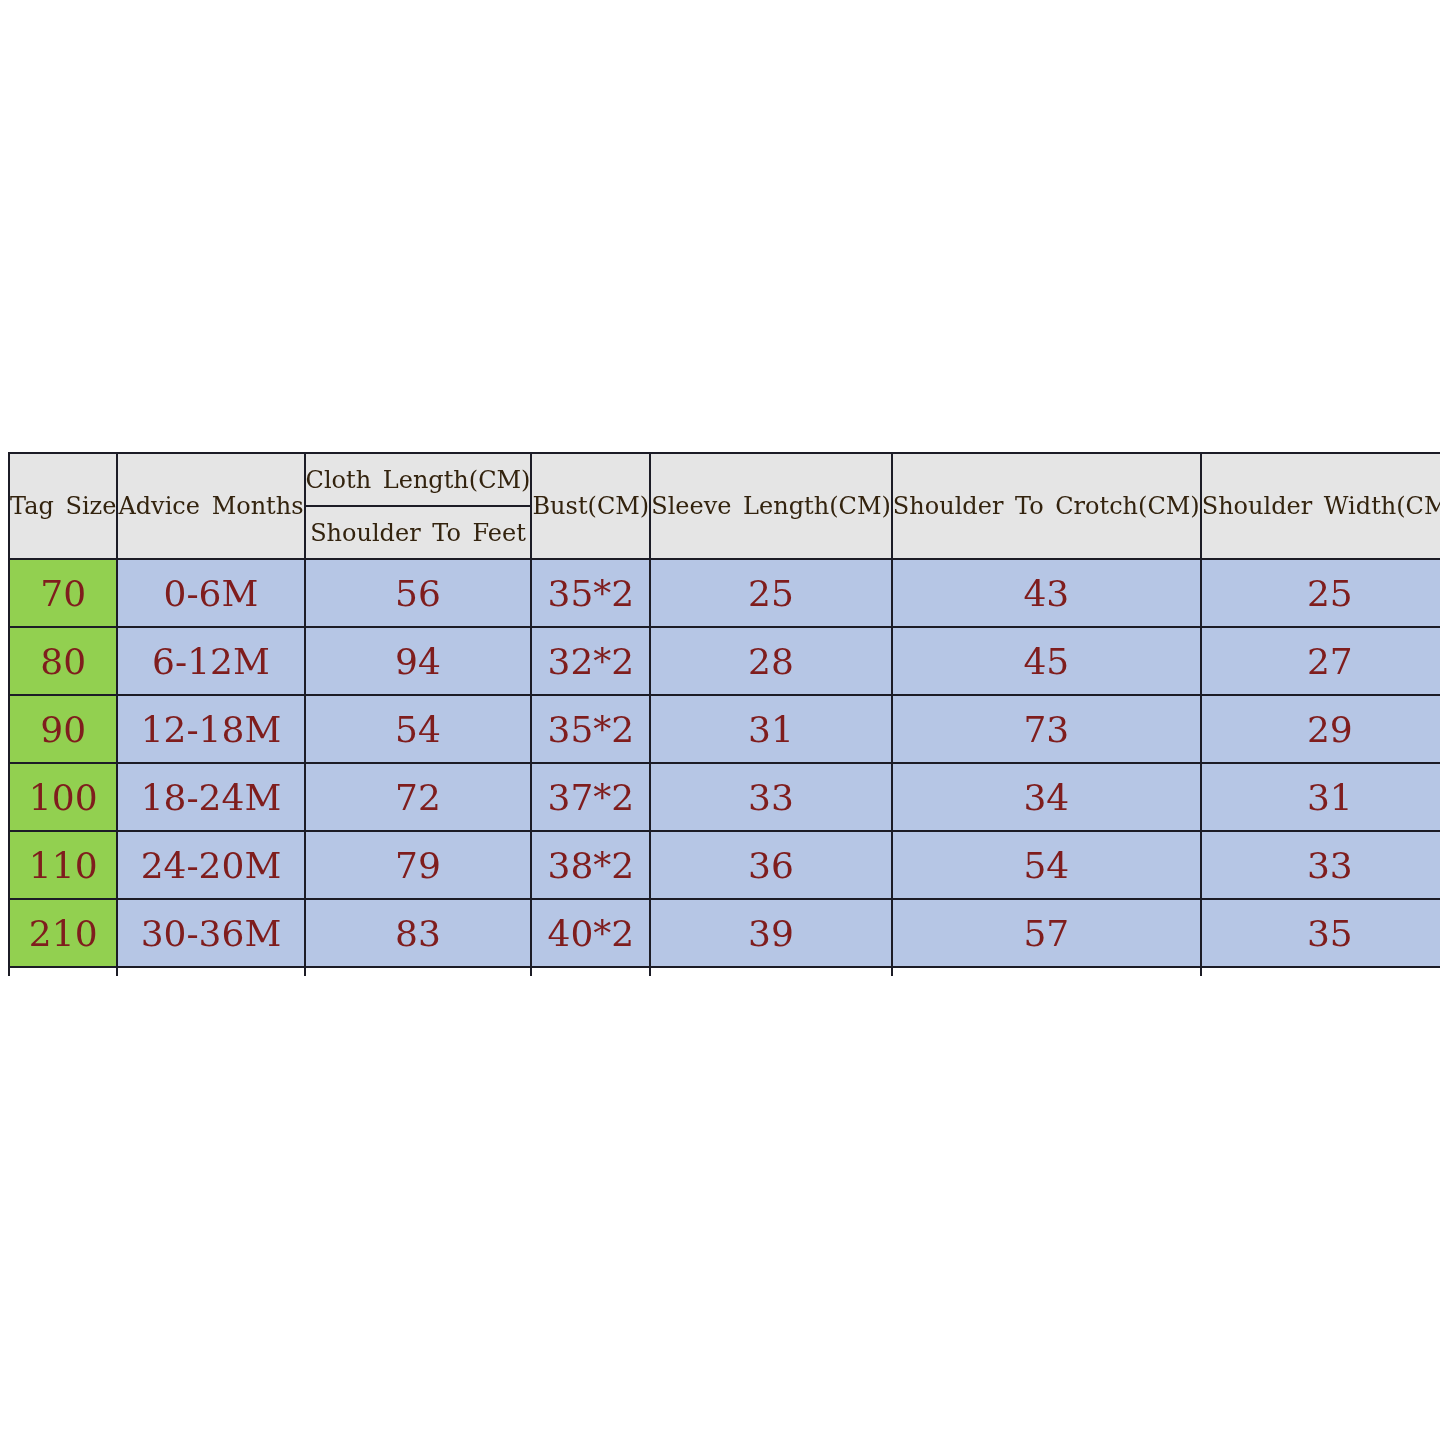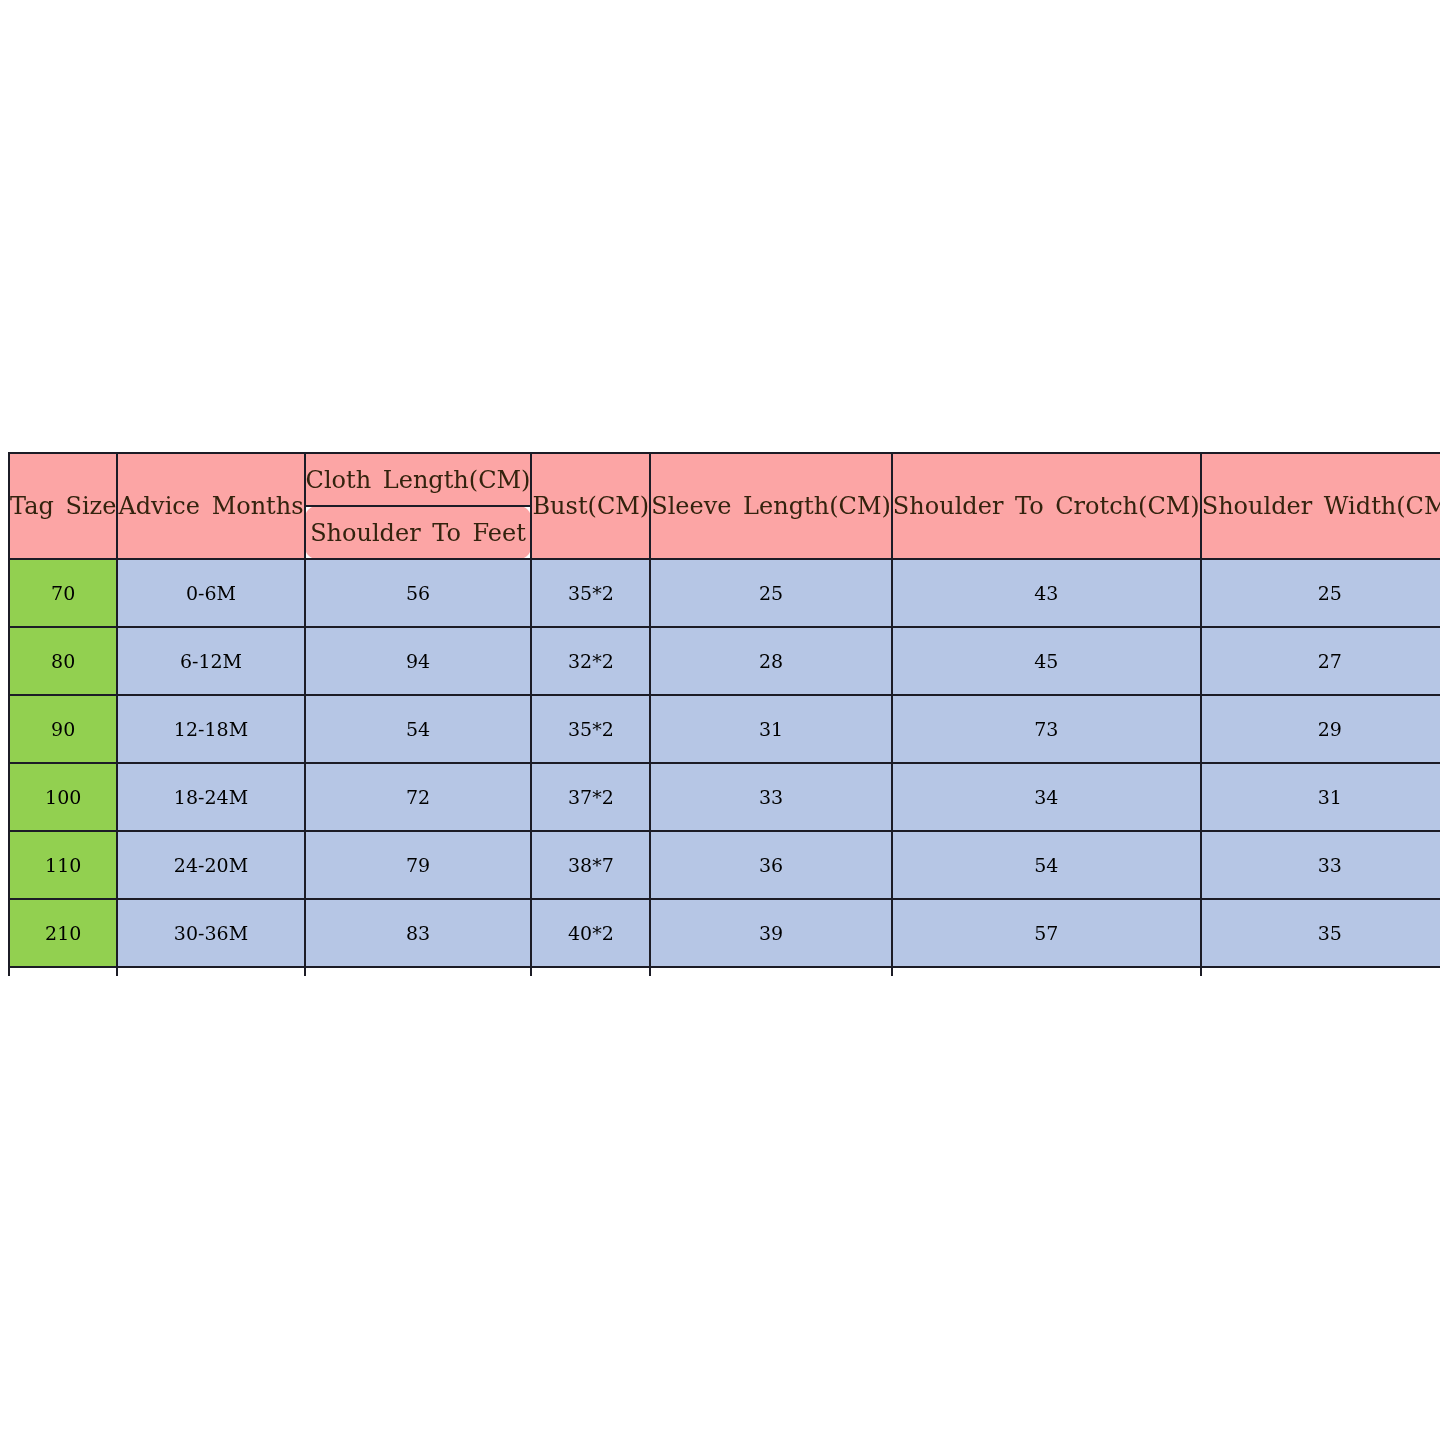--- a/index.html
+++ b/index.html
@@ -19,32 +19,32 @@
   }
   .size-chart th, .size-chart td {
     border: 2px solid #1c1c26;
     text-align: center;
     vertical-align: middle;
     padding: 0;
     overflow: hidden;
     white-space: nowrap;
   }
   thead th {
-    background: #fca5a5;
+    background: #e5e5e5;
     color: #33230e;
     font-weight: normal;
     font-size: 24px;
     word-spacing: 4px;
   }
   thead tr.h1 th.subcell { height: 51px; }
-  thead tr.h2 th.subcell { height: 51px; border-radius: 12px; }
+  thead tr.h2 th.subcell { height: 51px; }
   tbody td {
     background: #b6c6e5;
-    color: #000000;
-    font-size: 19px;
+    color: #7f1d1d;
+    font-size: 36px;
     height: 66px;
   }
   tbody td.green { background: #92d050; }
   tbody tr.partial td {
     height: 8px;
     border-bottom: none;
     background: #ffffff;
   }
 </style>
 </head>
@@ -115,21 +115,21 @@
       <td>37*2</td>
       <td>33</td>
       <td>34</td>
       <td>31</td>
 
     </tr>
     <tr>
       <td class="green">110</td>
       <td>24-20M</td>
       <td>79</td>
-      <td>38*7</td>
+      <td>38*2</td>
       <td>36</td>
       <td>54</td>
       <td>33</td>
 
     </tr>
     <tr>
       <td class="green">210</td>
       <td>30-36M</td>
       <td>83</td>
       <td>40*2</td>

